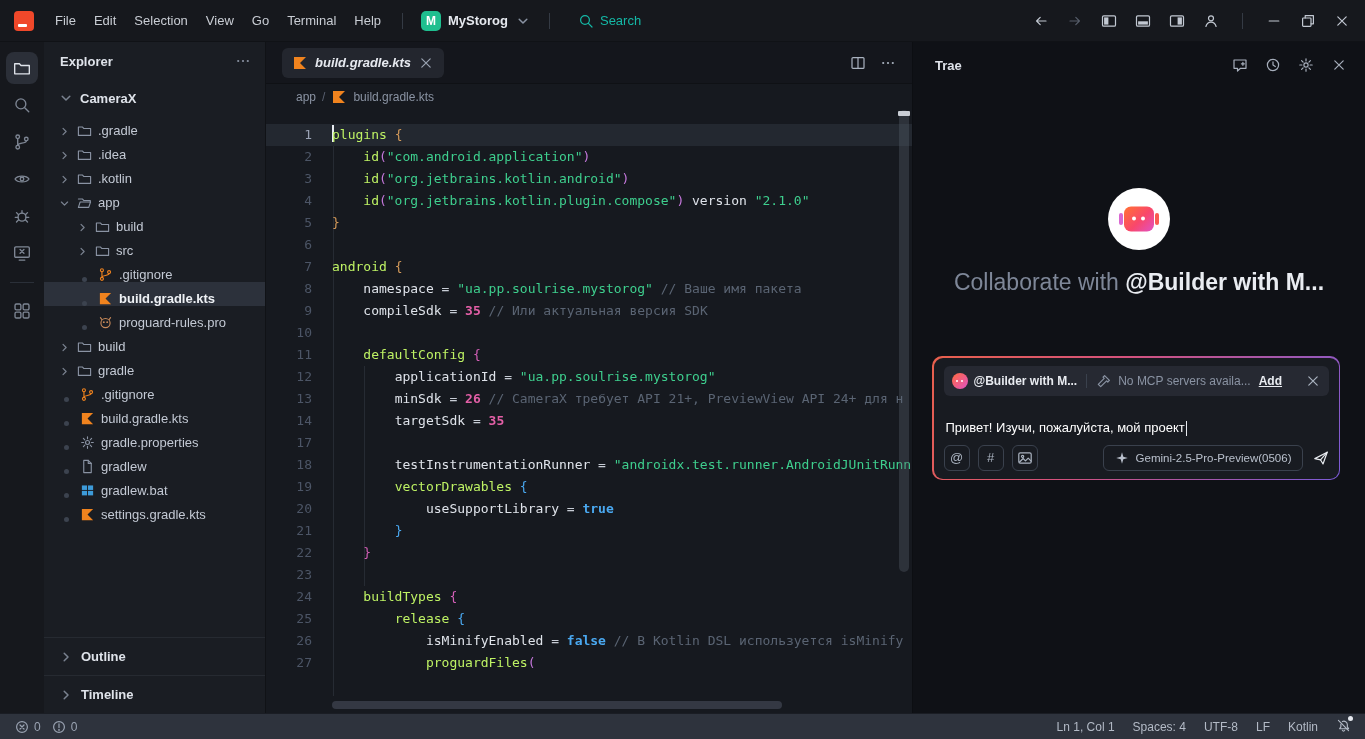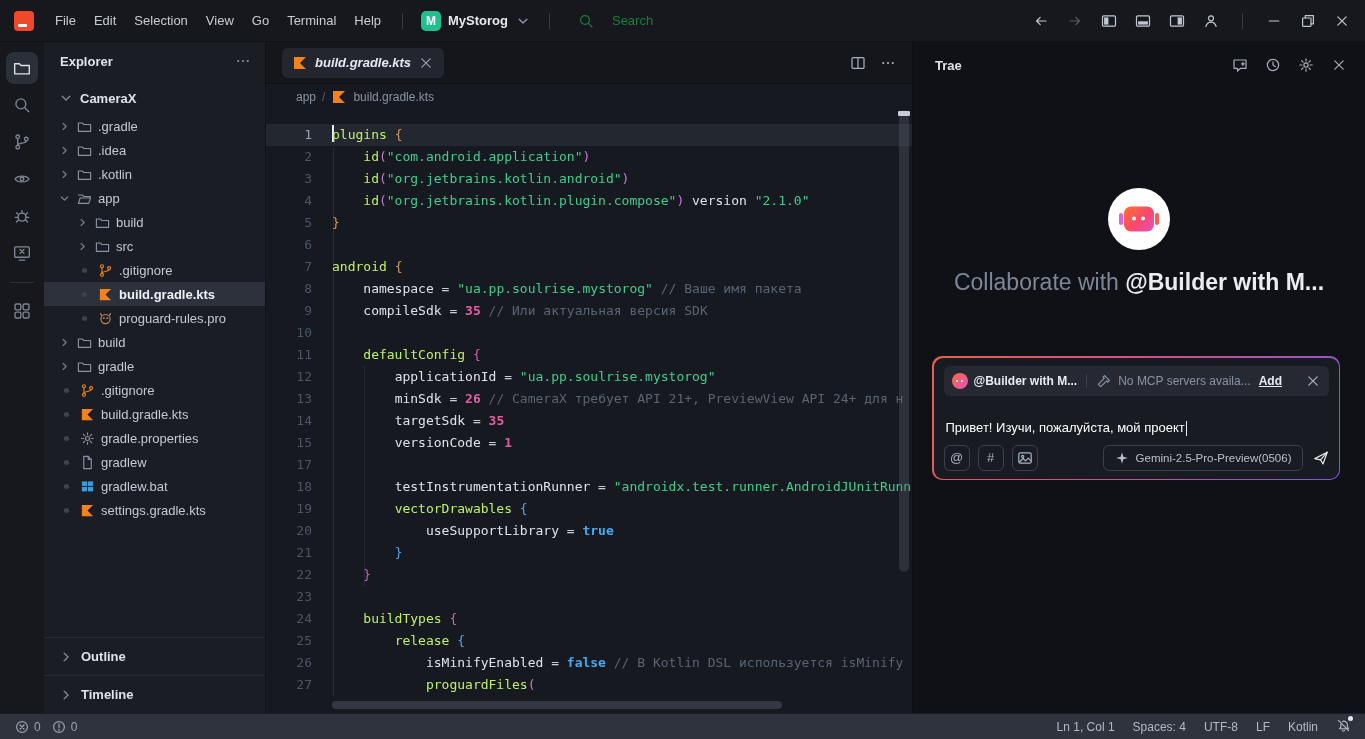--- a/index.html
+++ b/index.html
@@ -10,21 +10,21 @@
   
   .titlebar { height:42px; flex:0 0 42px; background:#16181d; display:flex; align-items:center; border-bottom:1px solid #101216;justify-content:flex-end; }
   .logo { width:20px; height:20px; border-radius:4px; background:#f0482a; margin:0 12px 0 14px; position:relative; }
   .logo::after { content:""; position:absolute; left:4px; right:7px; bottom:4px; height:3px; background:#fff; border-radius:1px; }
   .menus { display:flex; align-items:center; }
   .menu-item { padding:4px 9px; color:#c9cdd4; border-radius:4px; cursor:default; }
   .tb-divider { width:1px; height:16px; background:#343a44; margin:0 12px; }
   .project { display:flex; align-items:center; gap:7px; padding:3px 6px; border-radius:5px; }
   .project-badge { width:20px; height:20px; border-radius:5px; background:#1fbf8f; color:#fff; font-weight:bold; font-size:12px; display:flex; align-items:center; justify-content:center; }
   .project-name { font-weight:bold; color:#e6e9ef; }
-  .search-box { display:flex; align-items:center; gap:18px; color:#15803d; margin-left:16px; }
+  .search-box { display:flex; align-items:center; gap:6px; color:#14b8a6; margin-left:16px; }
   .tb-right { margin-left:auto; display:flex; align-items:center; gap:4px; padding-right:8px; }
   .tb-btn { width:30px; height:26px; display:flex; align-items:center; justify-content:center; color:#c2c8d2; border-radius:5px; }
   .tb-btn.dim { color:#565d6a; }
   .icon { display:inline-flex; }
   .icon svg { display:block; }
 
   
   .main { flex:1 1 auto; display:flex; min-height:0; }
 
   
@@ -33,21 +33,21 @@
   .act-item.active { background:#2b2f38; color:#dfe3ea; }
   .act-divider { width:24px; height:1px; background:#2a2f38; margin:8px 0 12px; }
 
   
   .sidebar { width:222px; flex:0 0 222px; background:#1a1d23; display:flex; flex-direction:column; border-right:1px solid #101216; }
   .sb-header { height:38px; display:flex; align-items:center; justify-content:space-between; padding:0 14px 0 16px; }
   .sb-title { font-weight:bold; color:#dfe3ea; }
   .sb-kebab { color:#8a93a3; }
   .sb-section { display:flex; align-items:center; gap:6px; padding:10px 0 8px 14px; font-weight:bold; color:#dfe3ea; }
   .tree { flex:0 0 auto; }
-  .tree-row { height:24px; display:flex; align-items:center; gap:6px; color:#c3c9d4; cursor:default; padding-right:6px; }
+  .tree-row { height:24px; display:flex; align-items:flex-end; gap:6px; color:#c3c9d4; cursor:default; padding-right:6px; }
   .tree-row.selected { background:#2c313b; color:#eef1f5; font-weight:bold; }
   .tree-chevron { color:#7a8290; flex:0 0 auto; }
   .tree-dot { width:5px; height:5px; border-radius:50%; background:#3c434f; flex:0 0 auto; margin:0 5px 0 6px; }
   .tree-icon { flex:0 0 auto; }
   .tree-label { white-space:nowrap; overflow:hidden; }
   .sb-bottom { margin-top:auto; }
   .sb-group { height:38px; display:flex; align-items:center; gap:7px; padding-left:14px; font-weight:bold; color:#dfe3ea; border-top:1px solid #262a31; }
 
   
   .editor { flex:1 1 auto; min-width:0; background:#16191f; display:flex; flex-direction:column; border-right:1px solid #0c0e12; }
@@ -593,21 +593,20 @@
           <div class="code-line"><span class="ln">5</span><span class="ln-gap"></span><span class="line-text"><span class="tok-b1">}</span></span></div>
           <div class="code-line"><span class="ln">6</span><span class="ln-gap"></span><span class="line-text"></span></div>
           <div class="code-line"><span class="ln">7</span><span class="ln-gap"></span><span class="line-text"><span class="tok-kw">android</span><span class="tok-txt"> </span><span class="tok-b1">{</span></span></div>
           <div class="code-line"><span class="ln">8</span><span class="ln-gap"></span><span class="line-text"><span class="tok-txt">    </span><span class="tok-prop">namespace</span><span class="tok-pun"> = </span><span class="tok-str">"ua.pp.soulrise.mystorog"</span><span class="tok-txt"> </span><span class="tok-com">// Ваше имя пакета</span></span></div>
           <div class="code-line"><span class="ln">9</span><span class="ln-gap"></span><span class="line-text"><span class="tok-txt">    </span><span class="tok-prop">compileSdk</span><span class="tok-pun"> = </span><span class="tok-num">35</span><span class="tok-txt"> </span><span class="tok-com">// Или актуальная версия SDK</span></span></div>
           <div class="code-line"><span class="ln">10</span><span class="ln-gap"></span><span class="line-text"></span></div>
           <div class="code-line"><span class="ln">11</span><span class="ln-gap"></span><span class="line-text"><span class="tok-txt">    </span><span class="tok-kw">defaultConfig</span><span class="tok-txt"> </span><span class="tok-b2">{</span></span></div>
           <div class="code-line"><span class="ln">12</span><span class="ln-gap"></span><span class="line-text"><span class="tok-txt">        </span><span class="tok-prop">applicationId</span><span class="tok-pun"> = </span><span class="tok-str">"ua.pp.soulrise.mystorog"</span></span></div>
           <div class="code-line"><span class="ln">13</span><span class="ln-gap"></span><span class="line-text"><span class="tok-txt">        </span><span class="tok-prop">minSdk</span><span class="tok-pun"> = </span><span class="tok-num">26</span><span class="tok-txt"> </span><span class="tok-com">// CameraX требует API 21+, PreviewView API 24+ для н</span></span></div>
           <div class="code-line"><span class="ln">14</span><span class="ln-gap"></span><span class="line-text"><span class="tok-txt">        </span><span class="tok-prop">targetSdk</span><span class="tok-pun"> = </span><span class="tok-num">35</span></span></div>
-          <div class="code-line"><span class="ln">15</span><span class="ln-gap"></span><span class="line-text"><span class="tok-txt">        </span><span class="tok-prop">versionCode</span><span class="tok-pun"> = </span><span class="tok-num">1</span></span></div>
           <div class="code-line"><span class="ln">17</span><span class="ln-gap"></span><span class="line-text"></span></div>
           <div class="code-line"><span class="ln">18</span><span class="ln-gap"></span><span class="line-text"><span class="tok-txt">        </span><span class="tok-prop">testInstrumentationRunner</span><span class="tok-pun"> = </span><span class="tok-str">"androidx.test.runner.AndroidJUnitRunner"</span></span></div>
           <div class="code-line"><span class="ln">19</span><span class="ln-gap"></span><span class="line-text"><span class="tok-txt">        </span><span class="tok-kw">vectorDrawables</span><span class="tok-txt"> </span><span class="tok-b3">{</span></span></div>
           <div class="code-line"><span class="ln">20</span><span class="ln-gap"></span><span class="line-text"><span class="tok-txt">            </span><span class="tok-prop">useSupportLibrary</span><span class="tok-pun"> = </span><span class="tok-bool">true</span></span></div>
           <div class="code-line"><span class="ln">21</span><span class="ln-gap"></span><span class="line-text"><span class="tok-txt">        </span><span class="tok-b3">}</span></span></div>
           <div class="code-line"><span class="ln">22</span><span class="ln-gap"></span><span class="line-text"><span class="tok-txt">    </span><span class="tok-b2">}</span></span></div>
           <div class="code-line"><span class="ln">23</span><span class="ln-gap"></span><span class="line-text"></span></div>
           <div class="code-line"><span class="ln">24</span><span class="ln-gap"></span><span class="line-text"><span class="tok-txt">    </span><span class="tok-kw">buildTypes</span><span class="tok-txt"> </span><span class="tok-b2">{</span></span></div>
           <div class="code-line"><span class="ln">25</span><span class="ln-gap"></span><span class="line-text"><span class="tok-txt">        </span><span class="tok-kw">release</span><span class="tok-txt"> </span><span class="tok-b3">{</span></span></div>
           <div class="code-line"><span class="ln">26</span><span class="ln-gap"></span><span class="line-text"><span class="tok-txt">            </span><span class="tok-prop">isMinifyEnabled</span><span class="tok-pun"> = </span><span class="tok-bool">false</span><span class="tok-txt"> </span><span class="tok-com">// В Kotlin DSL используется isMinify</span></span></div>

